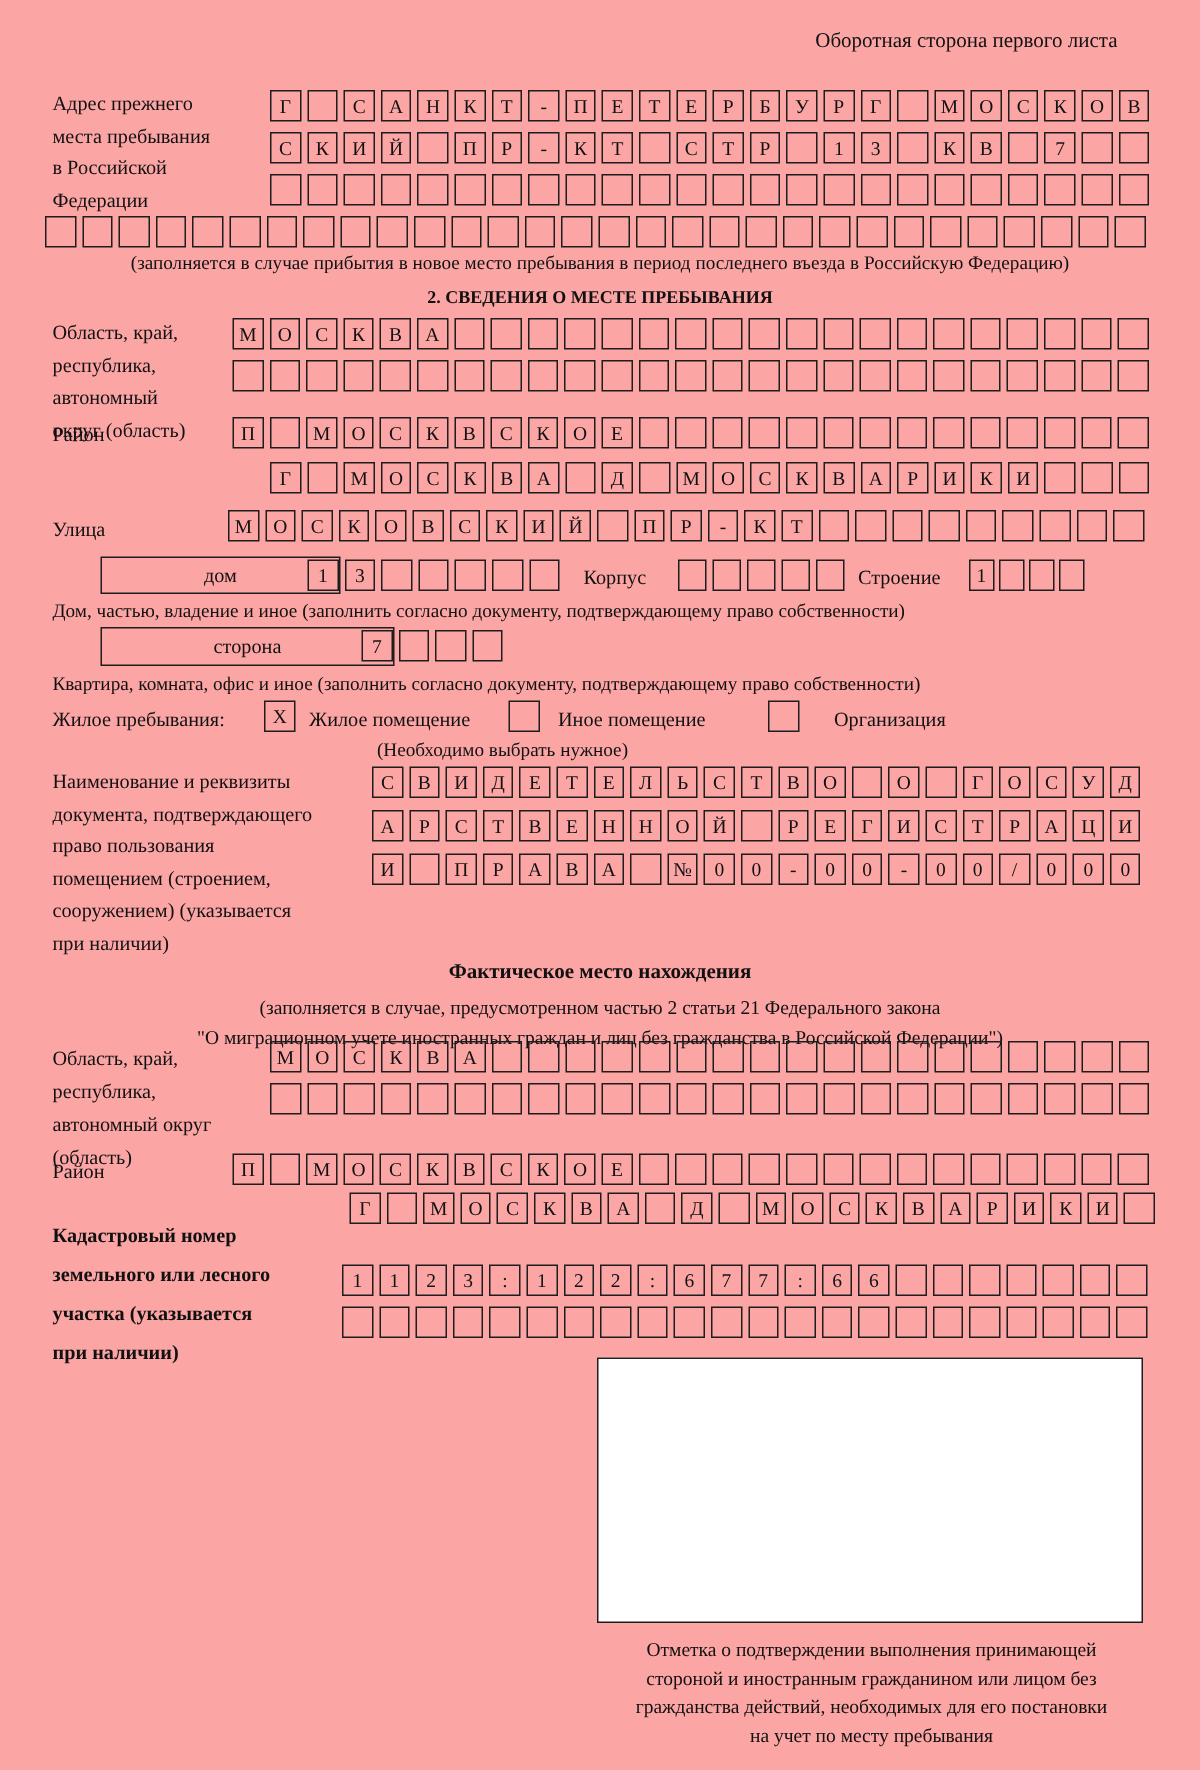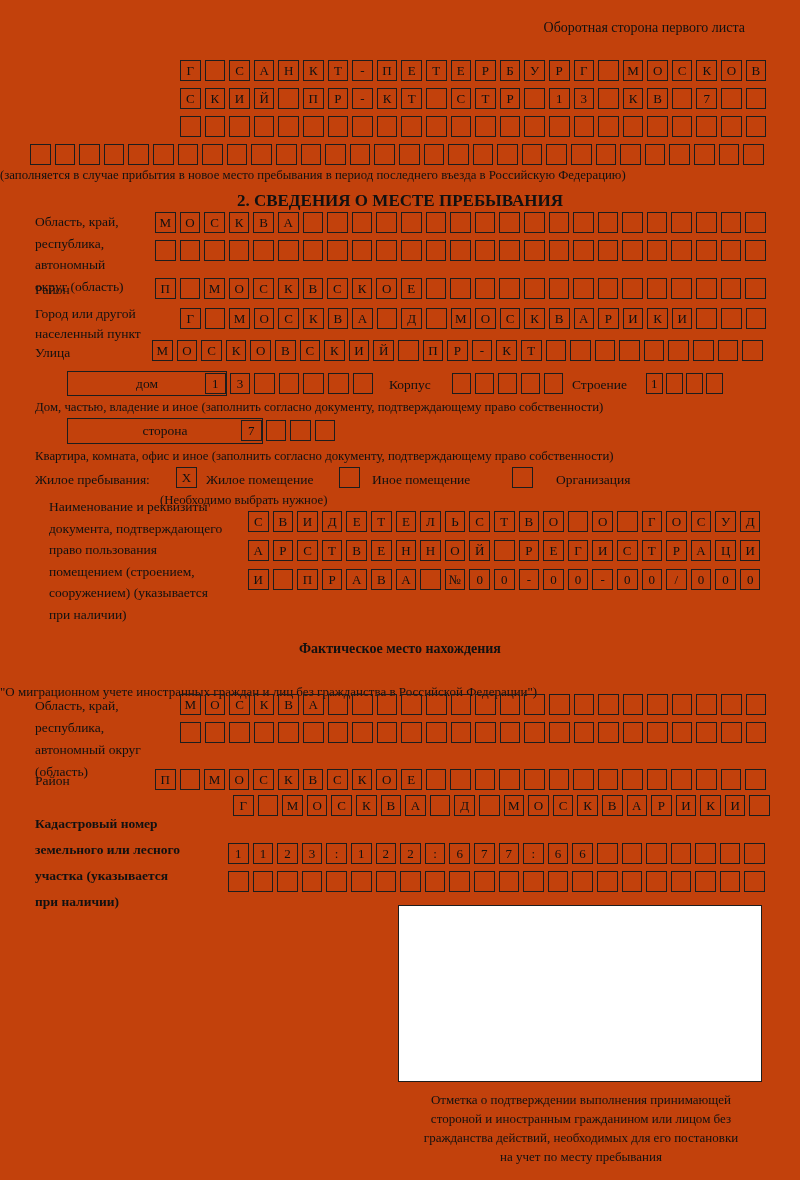--- a/index.html
+++ b/index.html
@@ -1,40 +1,44 @@
 <!DOCTYPE html>
 <html><head>
 <meta charset="utf-8">
 <style>
   html,body{margin:0;padding:0;background:#fff;}
-  .page{position:relative;width:800px;height:1180px;background:#c2410c;
+  .page{position:relative;width:800px;height:1180px;background:#fca5a5;
         font-family:"Liberation Serif","DejaVu Serif",serif;color:#111;overflow:hidden;}
   .lbl{position:absolute;font-size:13.5px;line-height:21.5px;white-space:pre-line;}
   .note{position:absolute;font-size:12.8px;}
-  .center{text-align:left;}
-  .title{position:absolute;left:0;width:800px;text-align:center;font-weight:bold;font-size:17px;}
+  .center{text-align:center;}
+  .title{position:absolute;left:0;width:800px;text-align:center;font-weight:bold;font-size:12px;}
   .cells{position:absolute;display:flex;gap:4px;}
   .cell{flex:0 0 auto;width:20.6px;height:21px;border:1.5px solid #1d1d1d;box-sizing:border-box;
         display:flex;align-items:center;justify-content:center;font-size:13px;line-height:1;}
   .p23 .cell{width:19px;}
   .p20 .cell{width:16.6px;} .p20{gap:3.4px;}
   .boxlabel{position:absolute;border:1.5px solid #1d1d1d;box-sizing:border-box;
         display:flex;align-items:center;justify-content:center;font-size:13.5px;margin-left:32px;}
   .checkbox{position:absolute;width:21px;height:21px;border:1.5px solid #1d1d1d;box-sizing:border-box;
         display:flex;align-items:center;justify-content:center;font-size:13px;}
   .stampbox{position:absolute;border:1.8px solid #1d1d1d;box-sizing:border-box;background:#fff;}
   .stampnote{position:absolute;font-size:13px;line-height:19px;text-align:center;white-space:pre-line;}
 </style>
 </head>
 <body>
 
 <div class="page">
 
   <div class="note" style="top:20px;left:0;width:745px;text-align:right;font-size:14px;">Оборотная сторона первого листа</div>
 
+  <div class="lbl" style="left:35px;top:58px;">Адрес прежнего
+места пребывания
+в Российской
+Федерации</div>
   <div class="cells" style="left:180px;top:60px;">
       <span class="cell">Г</span>
       <span class="cell"></span>
       <span class="cell">С</span>
       <span class="cell">А</span>
       <span class="cell">Н</span>
       <span class="cell">К</span>
       <span class="cell">Т</span>
       <span class="cell">-</span>
       <span class="cell">П</span>
@@ -223,22 +227,20 @@
       <span class="cell"></span>
       <span class="cell"></span>
       <span class="cell"></span>
       <span class="cell"></span>
       <span class="cell"></span>
       <span class="cell"></span>
       <span class="cell"></span>
       <span class="cell"></span>
     </div>
 
-  <div class="lbl" style="left:35px;top:304px;line-height:20px;">Город или другой
-населенный пункт</div>
   <div class="cells" style="left:180px;top:308px;">
       <span class="cell">Г</span>
       <span class="cell"></span>
       <span class="cell">М</span>
       <span class="cell">О</span>
       <span class="cell">С</span>
       <span class="cell">К</span>
       <span class="cell">В</span>
       <span class="cell">А</span>
       <span class="cell"></span>
@@ -326,21 +328,21 @@
 
   <div class="lbl" style="left:35px;top:469px;">Жилое пребывания:</div>
   <div class="checkbox" style="left:176px;top:467px;">X</div>
   <div class="lbl" style="left:206px;top:469px;">Жилое помещение</div>
   <div class="checkbox" style="left:339px;top:467px;"></div>
   <div class="lbl" style="left:372px;top:469px;">Иное помещение</div>
   <div class="checkbox" style="left:512px;top:467px;"></div>
   <div class="lbl" style="left:556px;top:469px;">Организация</div>
   <div class="note center" style="left:160px;top:493px;width:350px;">(Необходимо выбрать нужное)</div>
 
-  <div class="lbl" style="left:35px;top:496px;margin-left:14px;">Наименование и реквизиты
+  <div class="lbl" style="left:35px;top:510px;">Наименование и реквизиты
 документа, подтверждающего
 право пользования
 помещением (строением,
 сооружением) (указывается
 при наличии)</div>
   <div class="cells" style="left:248px;top:511px;">
       <span class="cell">С</span>
       <span class="cell">В</span>
       <span class="cell">И</span>
       <span class="cell">Д</span>
@@ -403,20 +405,21 @@
       <span class="cell">-</span>
       <span class="cell">0</span>
       <span class="cell">0</span>
       <span class="cell">/</span>
       <span class="cell">0</span>
       <span class="cell">0</span>
       <span class="cell">0</span>
     </div>
 
   <div class="title" style="top:641px;font-size:14px;">Фактическое место нахождения</div>
+  <div class="note center" style="left:0;top:664px;width:800px;font-size:13px;">(заполняется в случае, предусмотренном частью 2 статьи 21 Федерального закона</div>
   <div class="note center" style="left:0;top:684px;width:800px;font-size:13px;">"О миграционном учете иностранных граждан и лиц без гражданства в Российской Федерации")</div>
 
   <div class="lbl" style="left:35px;top:695px;line-height:22px;">Область, край,
 республика,
 автономный округ
 (область)</div>
   <div class="cells" style="left:180px;top:694px;">
       <span class="cell">М</span>
       <span class="cell">О</span>
       <span class="cell">С</span>

